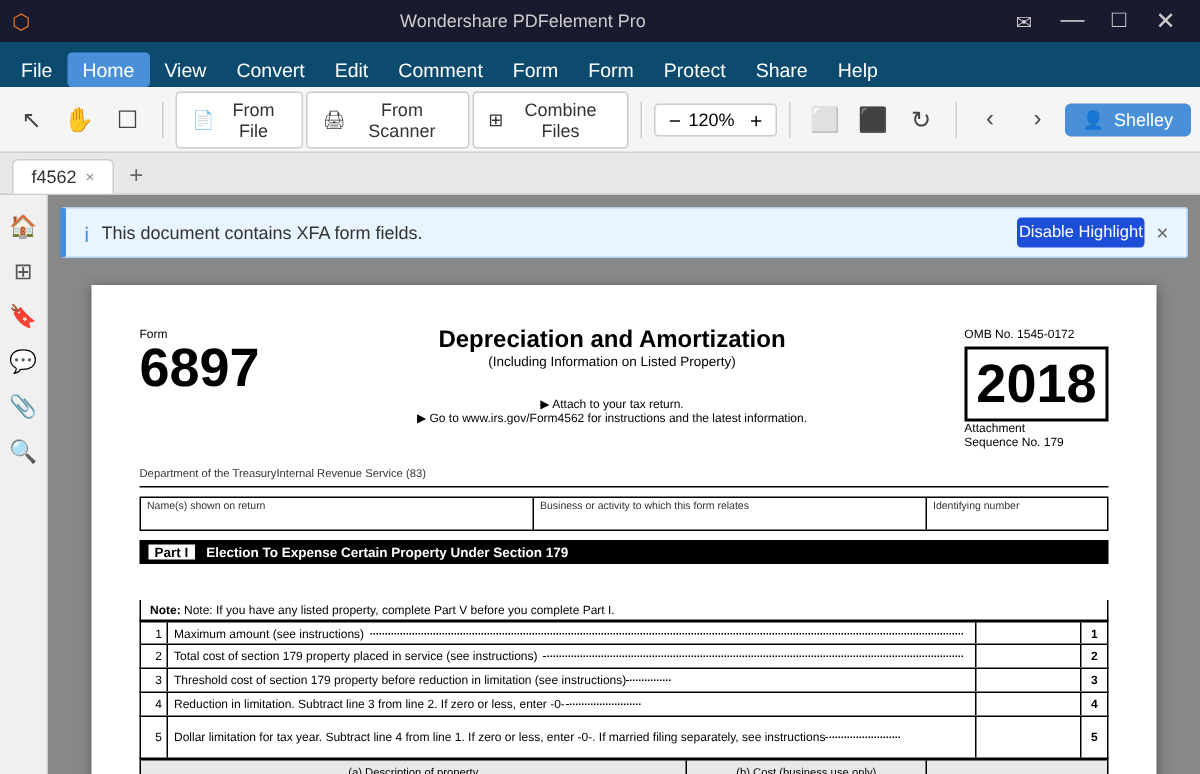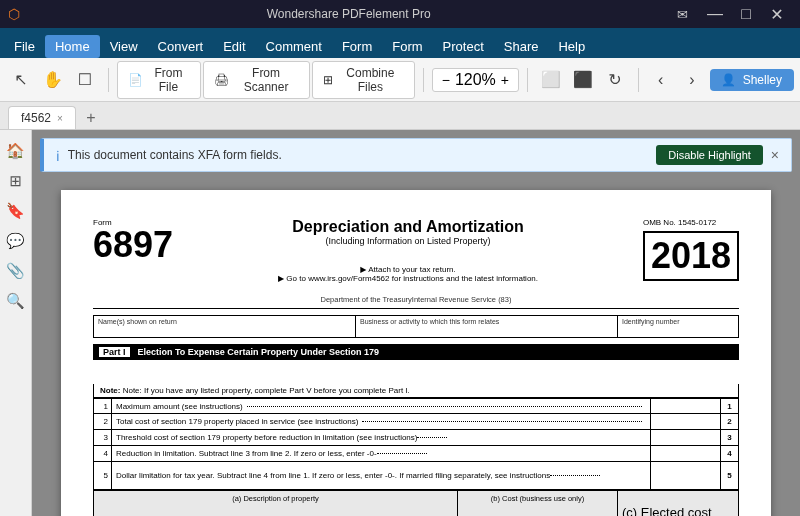--- a/index.html
+++ b/index.html
@@ -131,21 +131,21 @@
       border-left: 4px solid #4a90d9;
       margin: 8px;
       padding: 6px 12px;
       display: flex; align-items: center; justify-content: space-between;
       font-size: 12px; color: #333;
       border-radius: 2px;
     }
     .notif-left { display: flex; align-items: center; gap: 8px; }
     .notif-icon { color: #4a90d9; font-size: 14px; }
     .notif-disable-btn {
-      background: #14532d; color: #fff; border: none; padding: 4px 12px;
+      background: #1d4ed8; color: #fff; border: none; padding: 4px 1px;
       border-radius: 3px; cursor: pointer; font-size: 11px;
     }
     .notif-close { background: none; border: none; cursor: pointer; color: #666; font-size: 14px; margin-left: 8px; }
 
     
     .pdf-area {
       background: #888;
       display: flex; justify-content: center;
       padding: 10px 0;
       height: calc(100% - 50px);
@@ -167,21 +167,21 @@
     .form-number { display: flex; align-items: flex-end; gap: 4px; }
     .form-num-big { font-size: 36px; font-weight: bold; color: #000; line-height: 1; }
     .form-title-center { text-align: center; flex: 1; padding: 0 20px; }
     .form-title-main { font-size: 16px; font-weight: bold; }
     .form-title-sub { font-size: 9px; }
     .form-right { font-size: 8px; }
     .form-year { font-size: 36px; font-weight: bold; border: 2px solid #000; padding: 2px 6px; display: inline-block; margin-top: 4px; }
     .form-attach { font-size: 8px; }
 
     .dept-info { font-size: 7.5px; color: #333; margin-bottom: 6px; border-bottom: 1px solid #000; padding-bottom: 4px; }
-    .dept-row { display: flex; justify-content: center; margin-top: 12px; }
+    .dept-row { display: flex; justify-content: flex-start; margin-top: 12px; }
 
     .name-row { display: flex; border: 1px solid #000; margin-bottom: 0; }
     .name-cell { flex: 1; padding: 2px 4px; border-right: 1px solid #000; font-size: 7.5px; }
     .name-cell:last-child { border-right: none; }
     .cell-label { font-size: 7px; color: #333; }
 
     .part-header {
       background: #000; color: #fff; padding: 3px 6px; margin: 6px 0 0 0;
       display: flex; align-items: center; gap: 8px; font-weight: bold; font-size: 9px;
     }
@@ -251,21 +251,21 @@
       <span>From Scanner</span>
     </button>
     <button class="toolbar-action-btn">
       <span>⊞</span>
       <span>Combine Files</span>
     </button>
   </div>
   <div class="toolbar-sep"></div>
   <div class="zoom-control">
     <button class="zoom-btn">−</button>
-    <span style="min-width:36px;text-align:left;font-size:16px;">120%</span>
+    <span style="min-width:36px;text-align:left;font-size:12px;">120%</span>
     <button class="zoom-btn">+</button>
   </div>
   <div class="toolbar-sep"></div>
   <div class="toolbar-group">
     <button class="toolbar-btn">⬜</button>
     <button class="toolbar-btn">⬛</button>
     <button class="toolbar-btn">↻</button>
   </div>
   <div class="toolbar-sep"></div>
   <button class="toolbar-btn">‹</button>
@@ -318,20 +318,24 @@
         </div>
         <div class="form-title-center">
           <div class="form-title-main">Depreciation and Amortization</div>
           <div class="form-title-sub">(Including Information on Listed Property)</div>
           <div style="font-size:8px;margin-top:19px;">▶ Attach to your tax return.</div>
           <div style="font-size:8px;">▶ Go to www.irs.gov/Form4562 for instructions and the latest information.</div>
         </div>
         <div class="form-right">
           <div>OMB No. 1545-0172</div>
           <div class="form-year">2018</div>
+          <div class="form-attach">
+            <div>Attachment</div>
+            <div>Sequence No. 179</div>
+          </div>
         </div>
       </div>
 
       <div class="dept-info">
         <div class="dept-row">
           <span>Department of the Treasury</span>
           <span>Internal Revenue Service  (83)</span>
         </div>
       </div>
 

